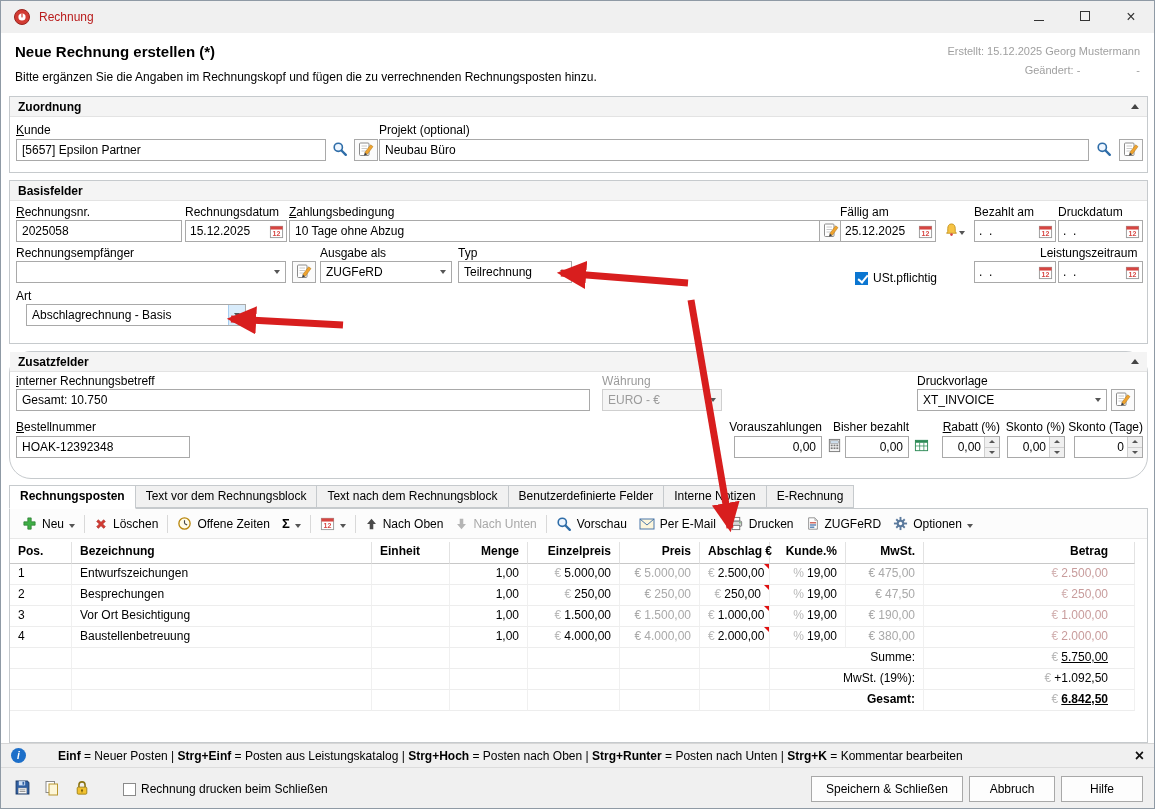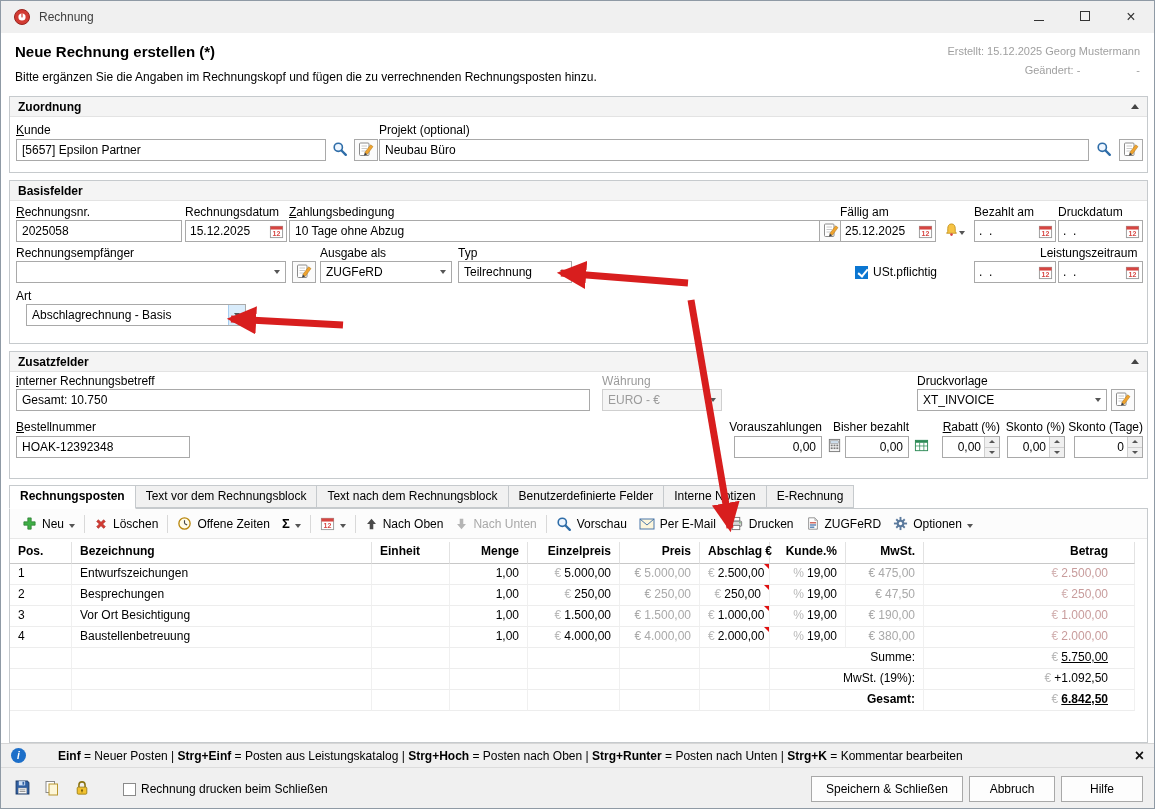--- a/index.html
+++ b/index.html
@@ -4,21 +4,21 @@
 <style>
   * { margin:0; padding:0; box-sizing:border-box; }
   html,body { width:1155px; height:809px; }
   body { font-family:"Liberation Sans", sans-serif; font-size:12px; color:#000; background:#fff; }
 
   .window { position:relative; width:1155px; height:809px; background:#fff; border:1px solid #8f9aa5; overflow:hidden; }
 
   
   .titlebar { position:absolute; top:0; left:0; right:0; height:32px; background:#f0f0f0; }
   .appicon { position:absolute; left:12px; top:7px; width:18px; height:18px; }
-  .apptitle { position:absolute; left:38px; top:9px; color:#404040; }
+  .apptitle { position:absolute; left:38px; top:9px; color:#b91c1c; }
   .winbtn { position:absolute; top:0; width:46px; height:32px; display:flex; align-items:center; justify-content:center; color:#333; }
   .winbtn.min { right:92px; } .winbtn.max { right:46px; } .winbtn.close { right:0; }
 
   
   .page-title { position:absolute; left:14px; top:42px; font-size:15px; font-weight:bold; }
   .page-sub { position:absolute; left:14px; top:69px; }
   .meta { position:absolute; right:14px; top:41px; text-align:right; color:#a0a0a0; font-size:11px; line-height:19px; }
   .meta .row2 { display:flex; justify-content:flex-end; gap:56px;text-align:center; }
 
   
@@ -288,21 +288,21 @@
     </div>
 
     <div class="lbl" style="left:448px;top:65px;">Typ</div>
     <div class="sel" style="left:448px;top:80px;width:114px;">
       <span class="v">Teilrechnung</span>
       <span class="arr">
           <i style="display:inline-block;width:0;height:0;border-left:3.5px solid transparent;border-right:3.5px solid transparent;border-top:4px solid #555"></i>
         </span>
     </div>
 
-    <div class="cbrow" style="left:845px;top:84px;">
+    <div class="cbrow" style="left:845px;top:90px;">
       <span class="cb checked" id="ust-cb"></span>
       <span>USt.pflichtig</span>
     </div>
 
     <div class="lbl" style="left:1030px;top:65px;">Leistungszeitraum</div>
     <div class="datef" style="left:964px;top:80px;width:82px;">
       <span class="v">.  .</span>
       <span class="ic">
           <svg width="15" height="15" viewBox="0 0 16 16">
             <rect x="1.5" y="2.5" width="13" height="12" fill="#fff" stroke="#9a9a9a"></rect>
@@ -324,21 +324,21 @@
 
     <div class="lbl" style="left:6px;top:108px;">Art</div>
     <div class="sel" style="left:16px;top:123px;width:220px;">
       <span class="v">Abschlagrechnung - Basis</span>
       <span class="arr blue">
           <i style="display:inline-block;width:0;height:0;border-left:3.5px solid transparent;border-right:3.5px solid transparent;border-top:4px solid #555"></i>
         </span>
     </div>
   </div>
 
-  <div class="section" style="top:350px;height:128px;">
+  <div class="section" style="top:350px;height:128px;border-radius:22px;">
     <div class="sect-head">
       <span class="sect-title">Zusatzfelder</span>
       <span class="collapse">
           <i style="display:inline-block;width:0;height:0;border-left:4px solid transparent;border-right:4px solid transparent;border-bottom:5px solid #444"></i>
         </span>
     </div>
 
     <div class="lbl ak" style="left:6px;top:22px;">interner Rechnungsbetreff</div>
     <div class="field" style="left:6px;top:37px;width:574px;">Gesamt: 10.750</div>
 

